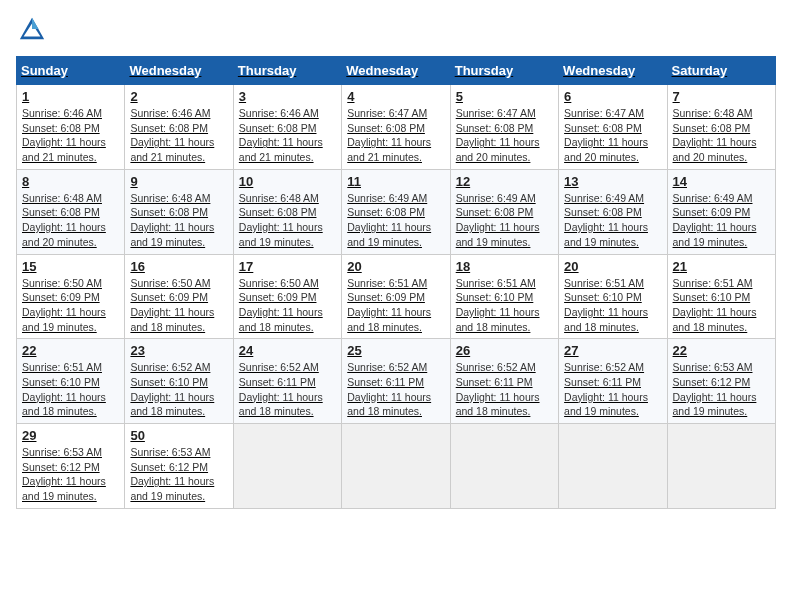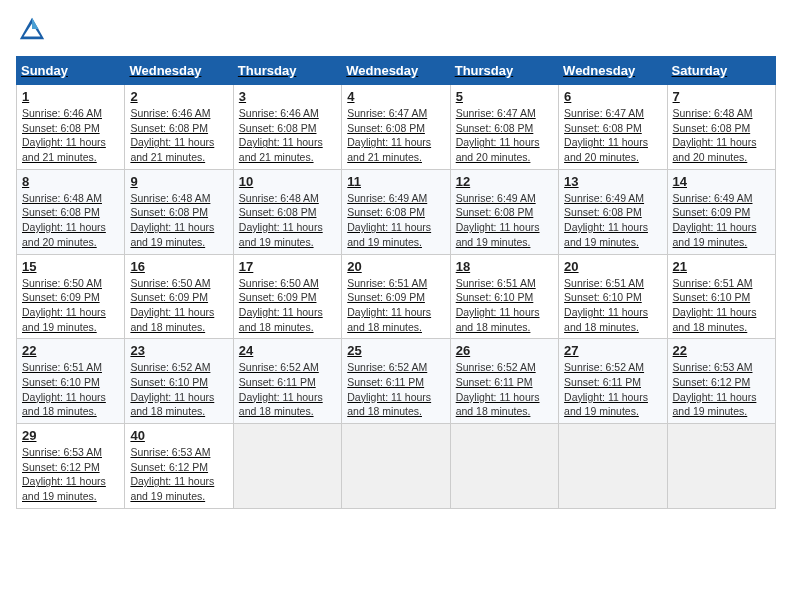--- a/index.html
+++ b/index.html
@@ -160,21 +160,21 @@
         <td><span class="day-number">22</span><span class="day-detail">Sunrise: 6:51 AM<br>Sunset: 6:10 PM<br>Daylight: 11 hours and 18 minutes.</span></td>
         <td><span class="day-number">23</span><span class="day-detail">Sunrise: 6:52 AM<br>Sunset: 6:10 PM<br>Daylight: 11 hours and 18 minutes.</span></td>
         <td><span class="day-number">24</span><span class="day-detail">Sunrise: 6:52 AM<br>Sunset: 6:11 PM<br>Daylight: 11 hours and 18 minutes.</span></td>
         <td><span class="day-number">25</span><span class="day-detail">Sunrise: 6:52 AM<br>Sunset: 6:11 PM<br>Daylight: 11 hours and 18 minutes.</span></td>
         <td><span class="day-number">26</span><span class="day-detail">Sunrise: 6:52 AM<br>Sunset: 6:11 PM<br>Daylight: 11 hours and 18 minutes.</span></td>
         <td><span class="day-number">27</span><span class="day-detail">Sunrise: 6:52 AM<br>Sunset: 6:11 PM<br>Daylight: 11 hours and 19 minutes.</span></td>
         <td><span class="day-number">22</span><span class="day-detail">Sunrise: 6:53 AM<br>Sunset: 6:12 PM<br>Daylight: 11 hours and 19 minutes.</span></td>
       </tr>
       <tr>
         <td><span class="day-number">29</span><span class="day-detail">Sunrise: 6:53 AM<br>Sunset: 6:12 PM<br>Daylight: 11 hours and 19 minutes.</span></td>
-        <td><span class="day-number">40</span><span class="day-detail">Sunrise: 6:53 AM<br>Sunset: 6:12 PM<br>Daylight: 11 hours and 19 minutes.</span></td>
+        <td><span class="day-number">50</span><span class="day-detail">Sunrise: 6:53 AM<br>Sunset: 6:12 PM<br>Daylight: 11 hours and 19 minutes.</span></td>
         <td class="empty"></td>
         <td class="empty"></td>
         <td class="empty"></td>
         <td class="empty"></td>
         <td class="empty"></td>
       </tr>
     </tbody>
 </table>
 
 </body></html>

